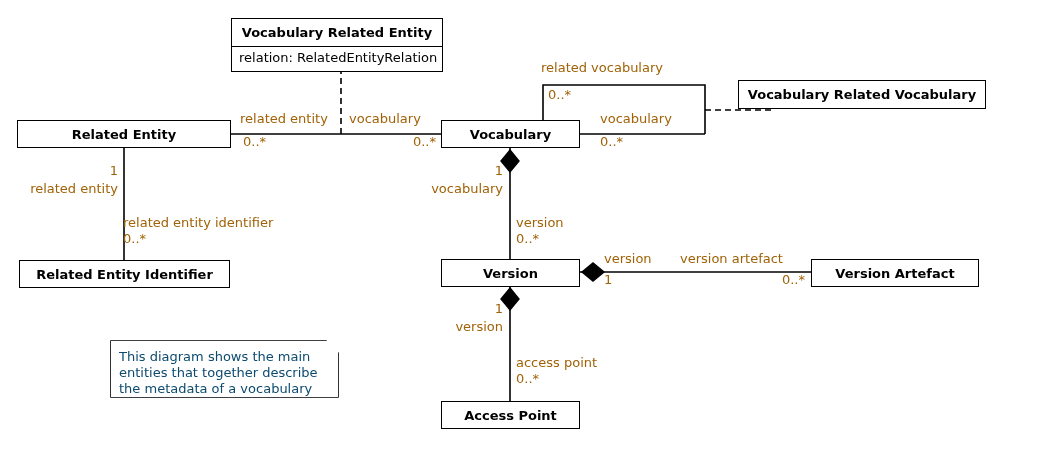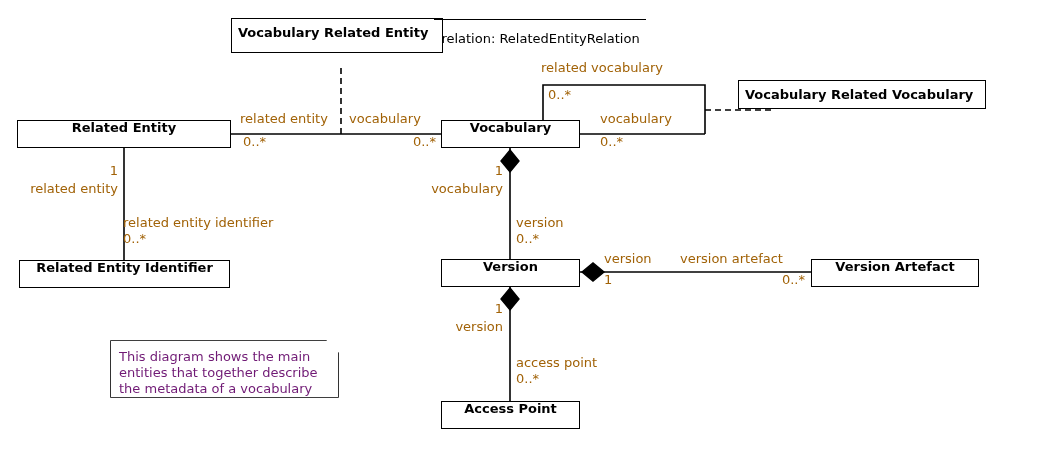--- a/index.html
+++ b/index.html
@@ -22,51 +22,52 @@
     width: 1040px;
     height: 450px;
     pointer-events: none;
   }
   .uml-box {
     position: absolute;
     box-sizing: border-box;
     border: 1.6px solid #000000;
     background: #ffffff;
     display: flex;
+    flex-direction: column;
   }
   .uml-name {
     font-weight: bold;
     font-size: 13px;
     color: #000000;
     text-align: center;
     line-height: 1;
     padding: 7px 6px 7px 6px;
     white-space: nowrap;
   }
   .uml-attr-sep {
     border-top: 1.6px solid #000000;
   }
   .uml-attr {
     font-size: 13px;
     color: #000000;
     text-align: left;
     line-height: 1;
-    padding: 12px 6px 7px 7px;
+    padding: 4px 6px 7px 7px;
     white-space: nowrap;
   }
   .note-box {
     position: absolute;
     box-sizing: border-box;
     background: #ffffff;
   }
   .note-text {
     position: absolute;
     font-size: 13px;
     line-height: 16px;
-    color: #701a75;
+    color: #0c4a6e;
     white-space: pre;
     left: 8px;
     top: 8px;
   }
   .edge-label {
     position: absolute;
     font-size: 13px;
     color: #a16207;
     line-height: 15px;
     white-space: nowrap;

